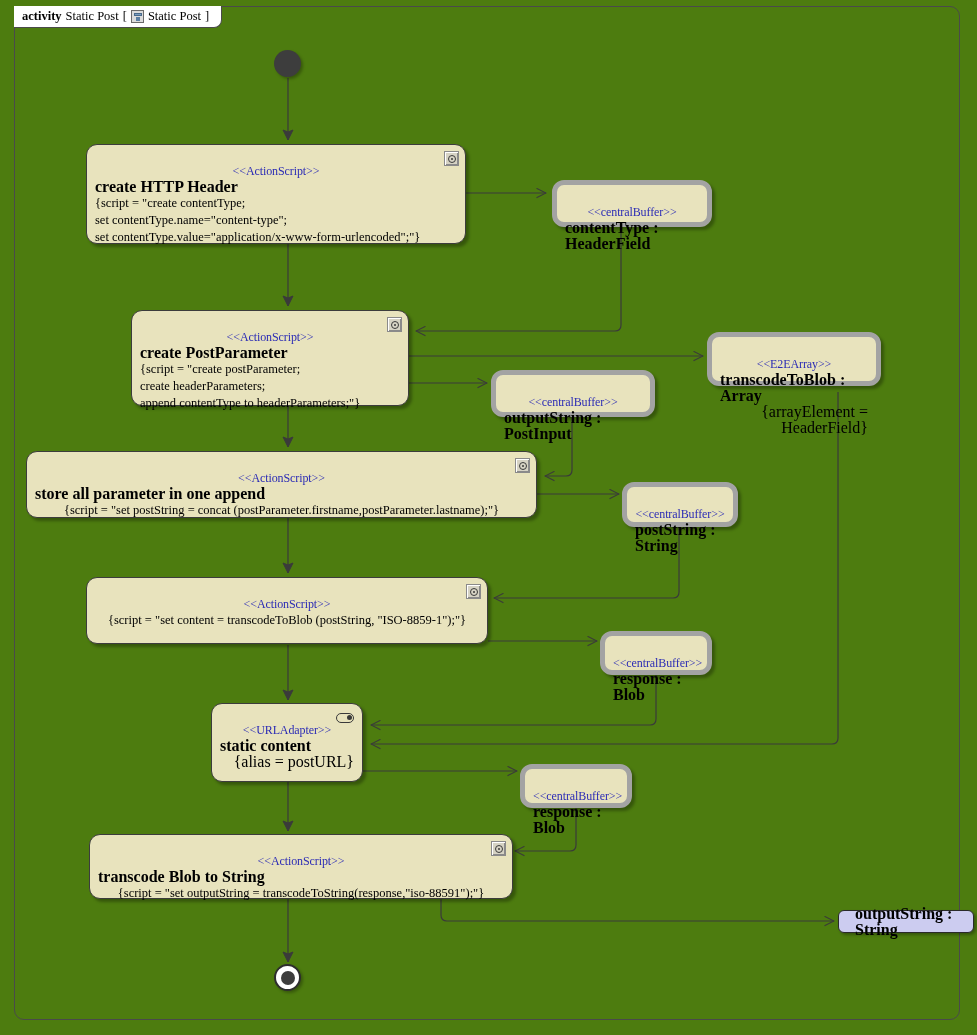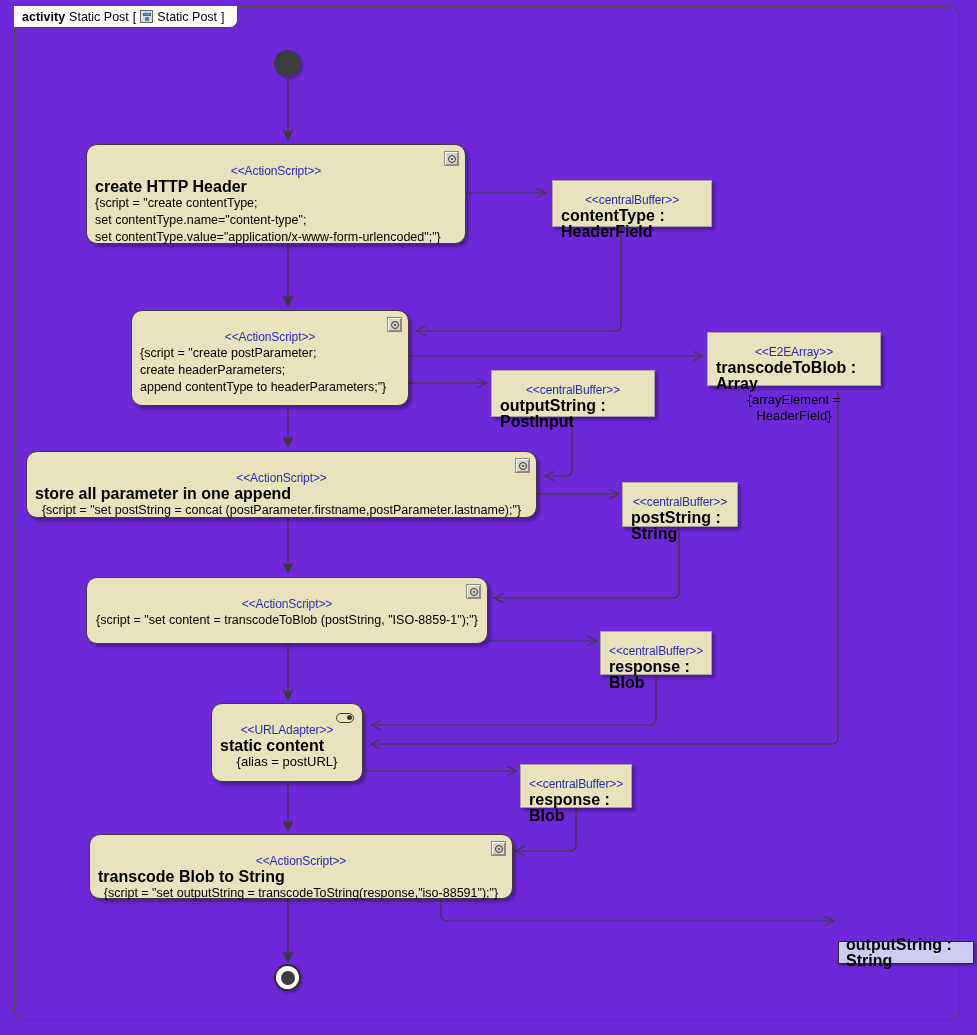--- a/index.html
+++ b/index.html
@@ -1,21 +1,21 @@
 <!DOCTYPE html>
 <html><head>
 <meta charset="utf-8">
 <style>
   html,body{margin:0;padding:0;background:#ffffff;}
   body{
     width:977px;height:1035px;
     font-family:"Liberation Sans","DejaVu Sans",sans-serif;
     -webkit-font-smoothing:antialiased;
   }
-  #canvas{position:relative;width:977px;height:1035px;overflow:hidden;background:#6d28d9;}
+  #canvas{position:relative;width:977px;height:1035px;overflow:hidden;background:#4d7c0f;font-family:Liberation Serif, serif;}
 
   
   .frame{
     position:absolute;left:14px;top:6px;width:946px;height:1014px;
     border:1px solid #4a4a4a;border-radius:10px;box-sizing:border-box;
     background:transparent;
   }
   .frame-tab{
     position:absolute;left:14px;top:6px;height:22px;
     border:1px solid #4a4a4a;border-bottom:1px solid #4a4a4a;
@@ -44,43 +44,43 @@
 
   
   .node{position:absolute;box-sizing:border-box;}
 
   .action{
     background:#e8e3bd;border:1px solid #3c3c3c;border-radius:11px;
     box-shadow:3px 3px 3px rgba(0,0,0,0.30);
     padding:19px 8px 6px 8px;
   }
   .buffer{
-    background:#e8e3bd;border:1px solid #a3a3a3;border-radius:0;
+    background:#e8e3bd;border:5px solid #a3a3a3;border-radius:12px;
     box-shadow:3px 3px 3px rgba(0,0,0,0.30);
-    padding:12px 8px 5px 8px;text-align:center;
+    padding:20px 8px 5px 8px;text-align:center;
   }
   .param{
-    background:#ccccf0;border:1px solid #2a2a2a;border-radius:0;
+    background:#ccccf0;border:1px solid #2a2a2a;border-radius:6px;
     box-shadow:2px 2px 3px rgba(0,0,0,0.30);
-    padding:3px 7px;text-align:center;margin-top:31px;
+    padding:3px 16px;text-align:center;
   }
 
   .stereo{
     color:#2b2bb5;font-size:12px;text-align:center;line-height:15px;
     letter-spacing:-0.1px;
   }
   .nname{
     color:#000;font-size:16px;font-weight:bold;text-align:left;
     line-height:16px;
   }
   .nbody{
     color:#000;font-size:12.5px;line-height:17px;white-space:pre;
   }
   .nbody.center{text-align:center;}
-  .nconstraint{color:#000;font-size:13px;line-height:16px;text-align:center;}
+  .nconstraint{color:#000;font-size:16px;line-height:16px;text-align:right;}
 
   
   .act-icon{
     position:absolute;right:6px;top:6px;width:15px;height:15px;
     background:#d6d3c4;border:1px solid #8a8a8a;
     box-shadow:inset 1px 1px 0 #ffffff, inset -1px -1px 0 #8a8a8a;
     box-sizing:border-box;
   }
   .act-icon:before{
     content:"";position:absolute;left:2.5px;top:2.5px;width:8px;height:8px;
@@ -197,20 +197,21 @@
   </div>
 
   <div class="node buffer" style="left:552px;top:180px;width:160px;height:47px;">
     <div class="stereo">&lt;&lt;centralBuffer&gt;&gt;</div>
     <div class="nname">contentType : HeaderField</div>
   </div>
 
   <div class="node action" style="left:131px;top:310px;width:278px;height:96px;">
     <div class="act-icon"></div>
     <div class="stereo">&lt;&lt;ActionScript&gt;&gt;</div>
+    <div class="nname">create PostParameter</div>
     <div class="nbody">{script = "create postParameter;
 create headerParameters;
 append contentType to headerParameters;"}</div>
   </div>
 
   <div class="node buffer" style="left:491px;top:370px;width:164px;height:47px;">
     <div class="stereo">&lt;&lt;centralBuffer&gt;&gt;</div>
     <div class="nname">outputString : PostInput</div>
   </div>
 

